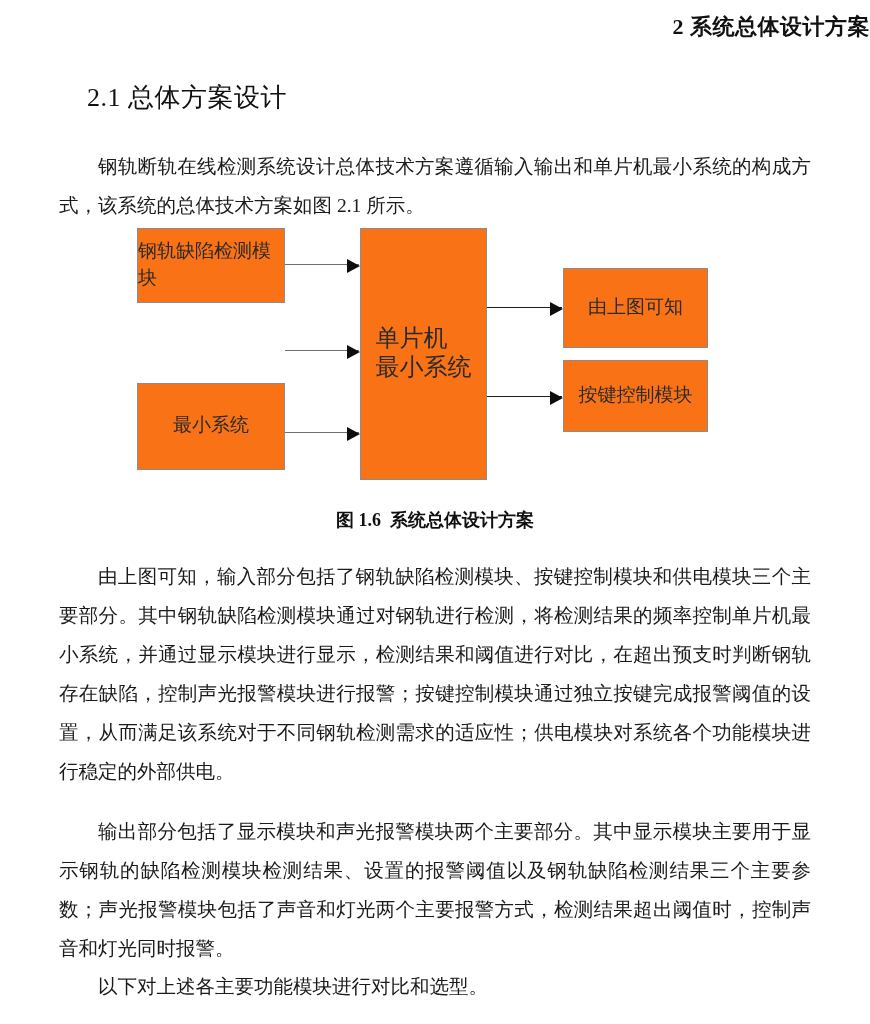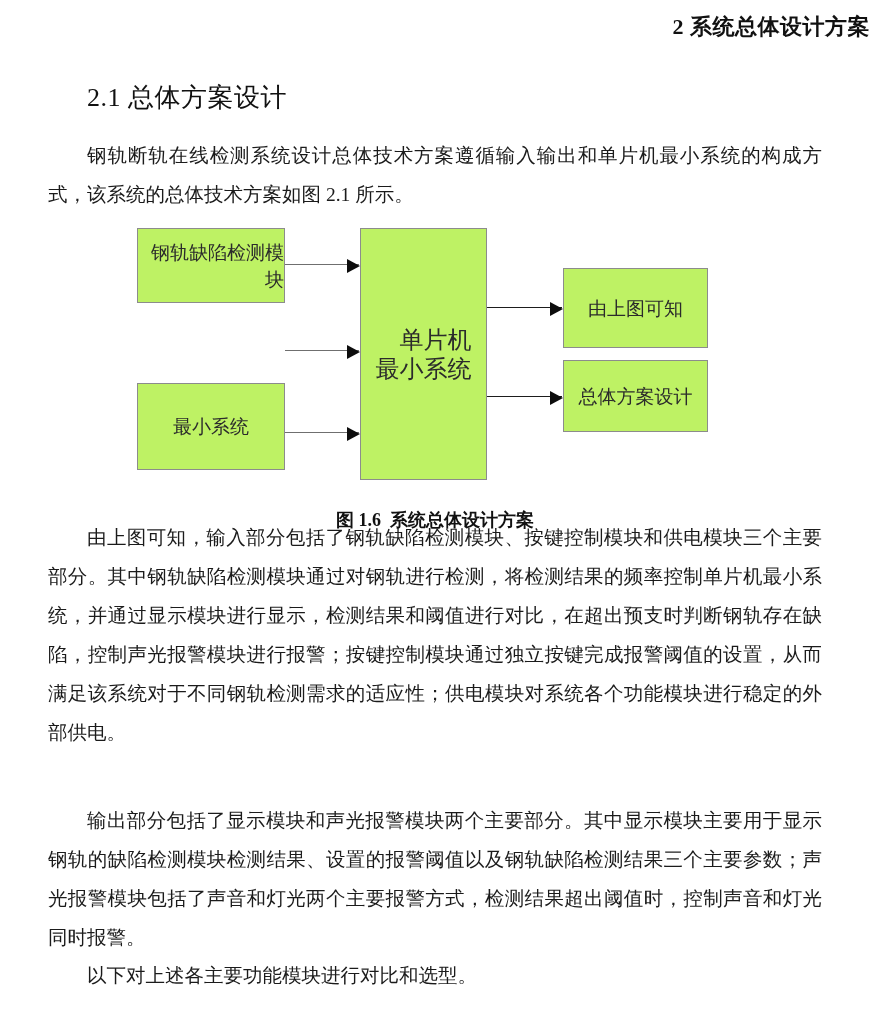--- a/index.html
+++ b/index.html
@@ -52,26 +52,26 @@
     position: absolute;
     left: 47px;
     width: 776px;
     font-size: 19.5px;
     line-height: 39px;
     text-align: justify;
     text-justify: inter-ideograph;
     color: #1b1b1b;
   }
   .body-block p {
-    margin: 1px;
+    margin: 12px;
     text-indent: 2em;
   }
 
   #para-intro { top: 135px; }
-  #para-analysis { top: 517px; }
+  #para-analysis { top: 545px; }
   #para-output { top: 800px; }
   #para-closing { top: 955px; }
 
   
   .figure-caption {
     position: absolute;
     top: 508px;
     left: 0;
     width: 870px;
     text-align: center;
@@ -87,29 +87,29 @@
     top: 218px;
     left: 0;
     width: 870px;
     height: 275px;
   }
 
   .node {
     position: absolute;
     box-sizing: border-box;
     border: 1.6px solid #8c8c8c;
-    background: #bef264;
+    background: #f97316;
     display: flex;
     align-items: center;
     justify-content: center;
-    text-align: right;
+    text-align: left;
     font-size: 19px;
     line-height: 27px;
     color: #2b2b2b;
-    font-family: Liberation Sans, sans-serif;
+    font-family: Liberation Mono, monospace;
   }
 
   
   #node-defect   { left: 137px; top: 10px;  width: 148px; height: 75px; }
   #node-keypad   { left: 137px; top: 92px;  width: 148px; height: 68px; }
   #node-power    { left: 137px; top: 165px; width: 148px; height: 87px; }
 
   
   #node-mcu {
     left: 360px; top: 10px; width: 127px; height: 252px;
@@ -167,21 +167,21 @@
 
     <div class="node" id="node-mcu">
       <div>
         <div>单片机</div>
         <div>最小系统</div>
       </div>
     </div>
 
     <div class="node" id="node-display">由上图可知</div>
 
-    <div class="node" id="node-alarm">总体方案设计</div>
+    <div class="node" id="node-alarm">按键控制模块</div>
 
     <div class="arrow" id="arrow-defect-mcu"></div>
     <div class="arrow" id="arrow-keypad-mcu"></div>
     <div class="arrow" id="arrow-power-mcu"></div>
     <div class="arrow dark" id="arrow-mcu-display"></div>
     <div class="arrow dark" id="arrow-mcu-alarm"></div>
   </div>
 
   <div class="figure-caption">
     <span>图 1.6</span><span class="cap-gap"></span><span>系统总体设计方案</span>

